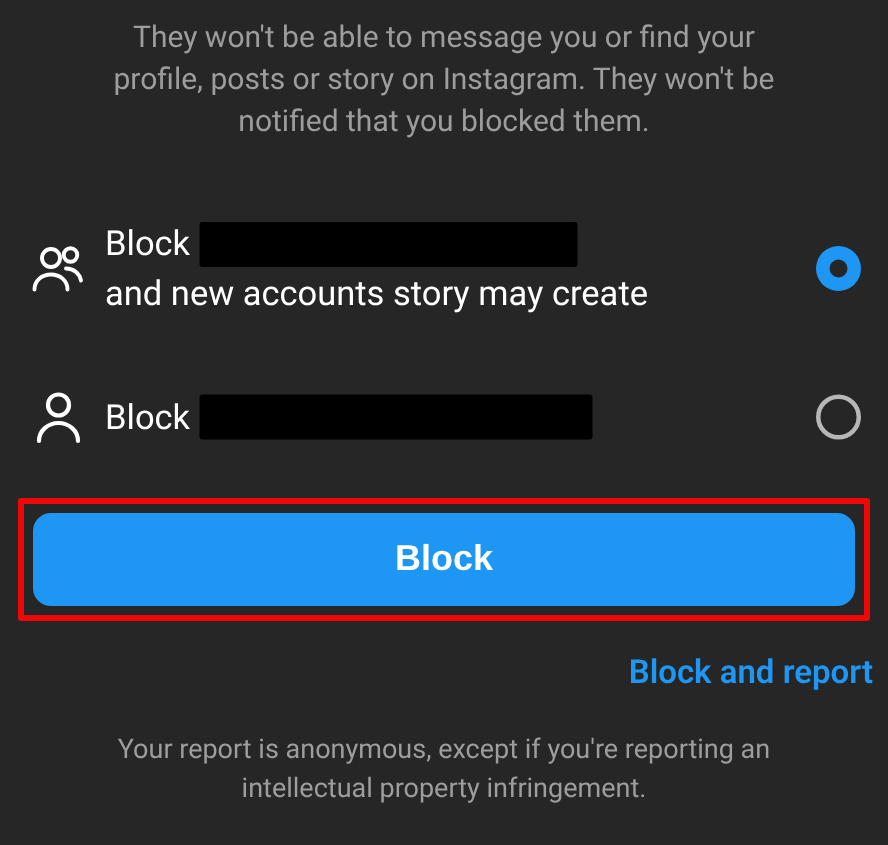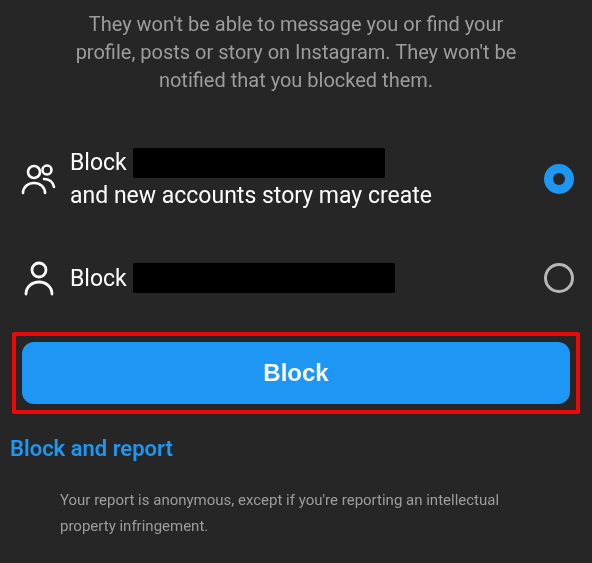--- a/index.html
+++ b/index.html
@@ -95,30 +95,31 @@
     border-radius:12px;
     height:62px;
     color:#fff;
     font-size:24px;
     font-weight:600;
     cursor:pointer;
   }
   .link-btn{
     display:block;
     width:100%;
-    text-align:left;
+    text-align:right;
     color:#1d97f3;
     font-size:22px;
     font-weight:600;
     padding:22px 0 10px 0;
     cursor:pointer;
   }
   .footer{
+    text-align:center;
     color:#9d9d9d;
-    font-size:15px;
+    font-size:18px;
     line-height:26px;
     padding:16px 50px 0 50px;
   }
 </style>
 </head>
 <body>
 
 <div class="wrap">
 
   <div class="desc">They won't be able to message you or find your profile, posts or story on Instagram. They won't be notified that you blocked them.</div>

